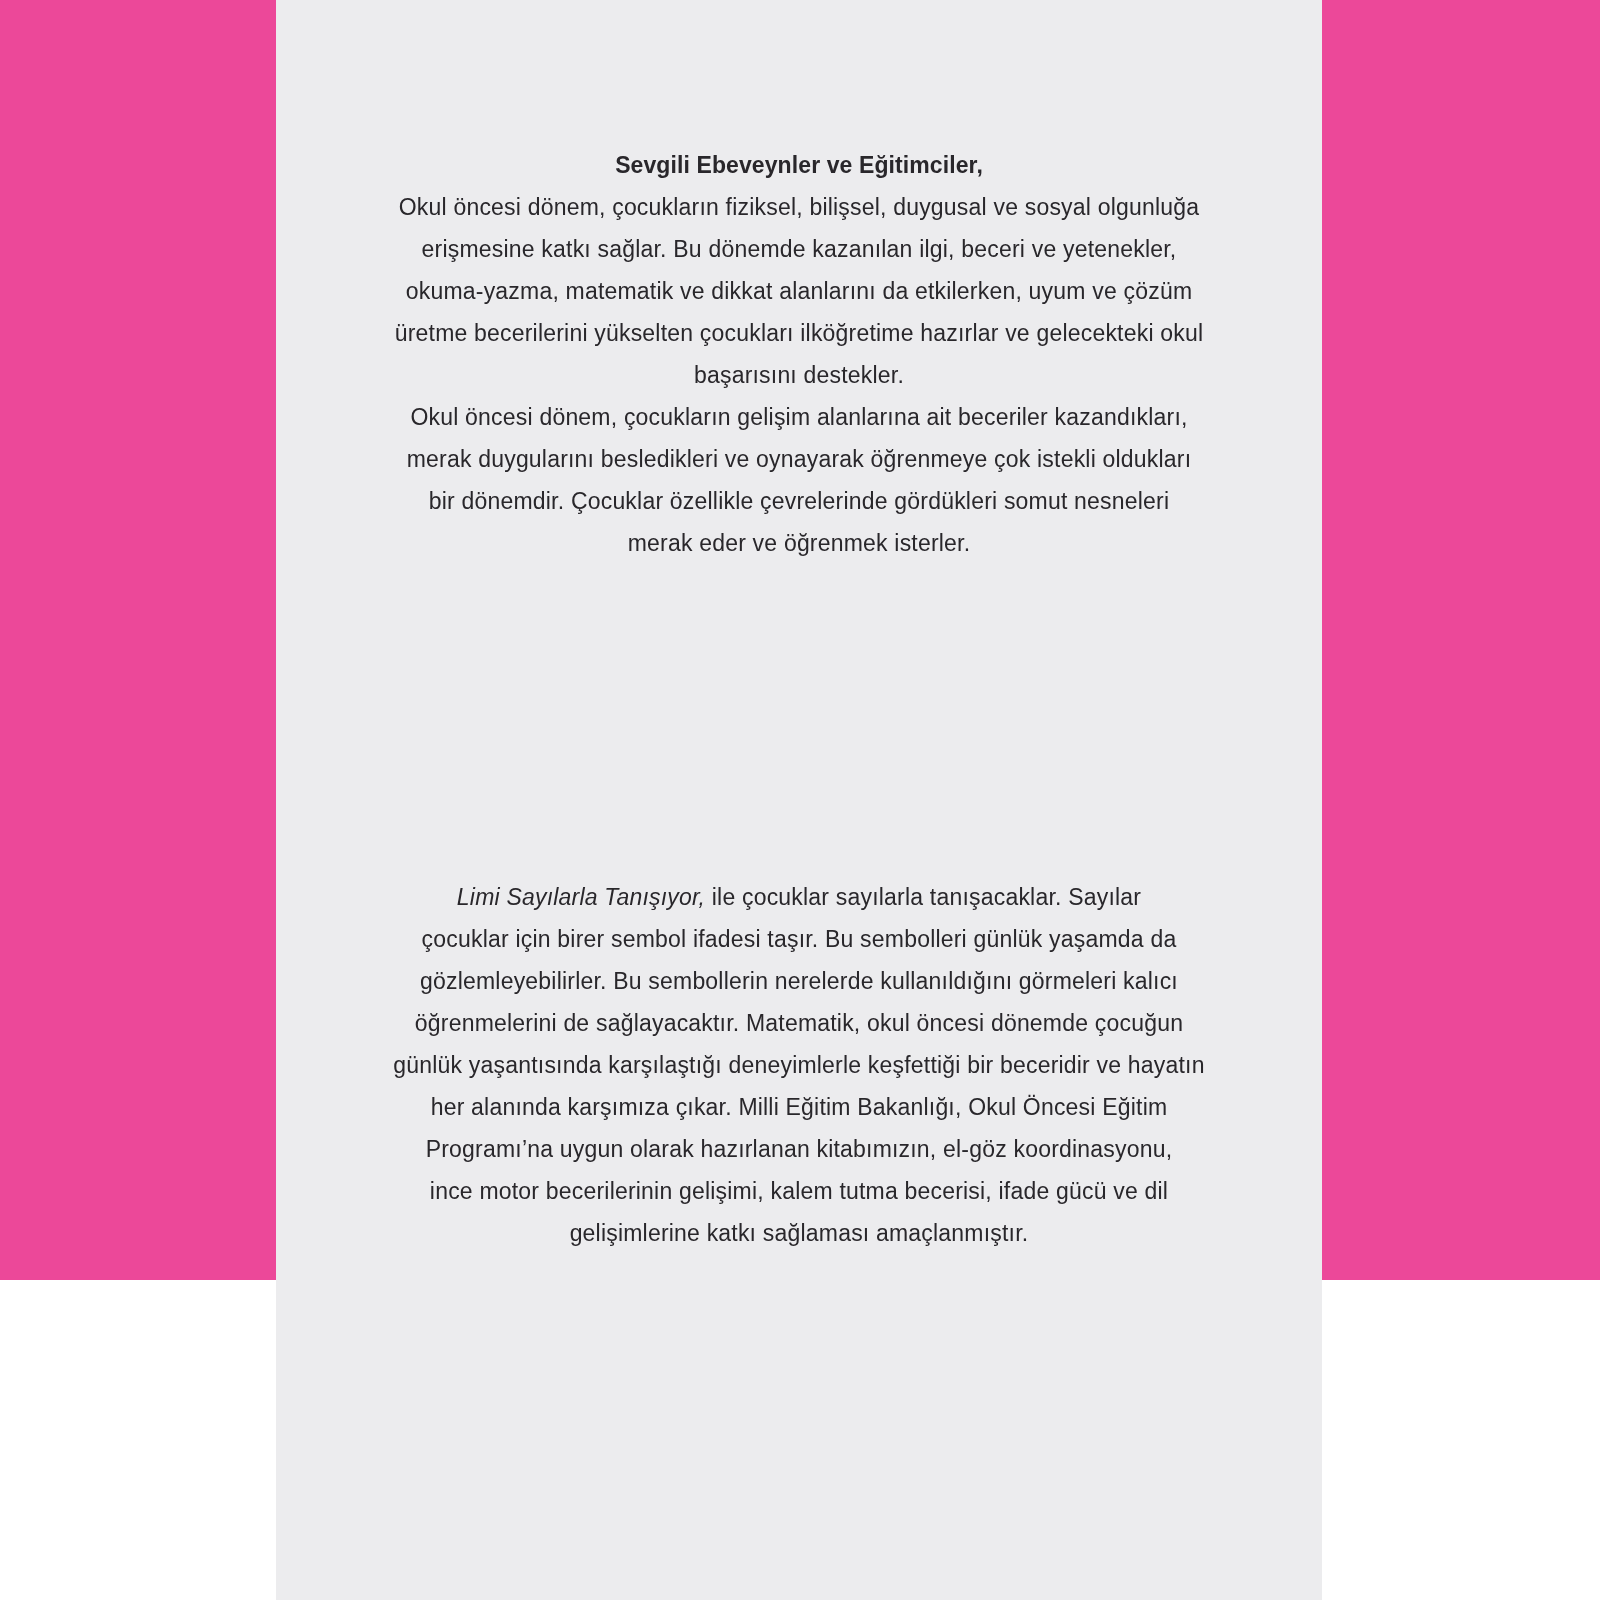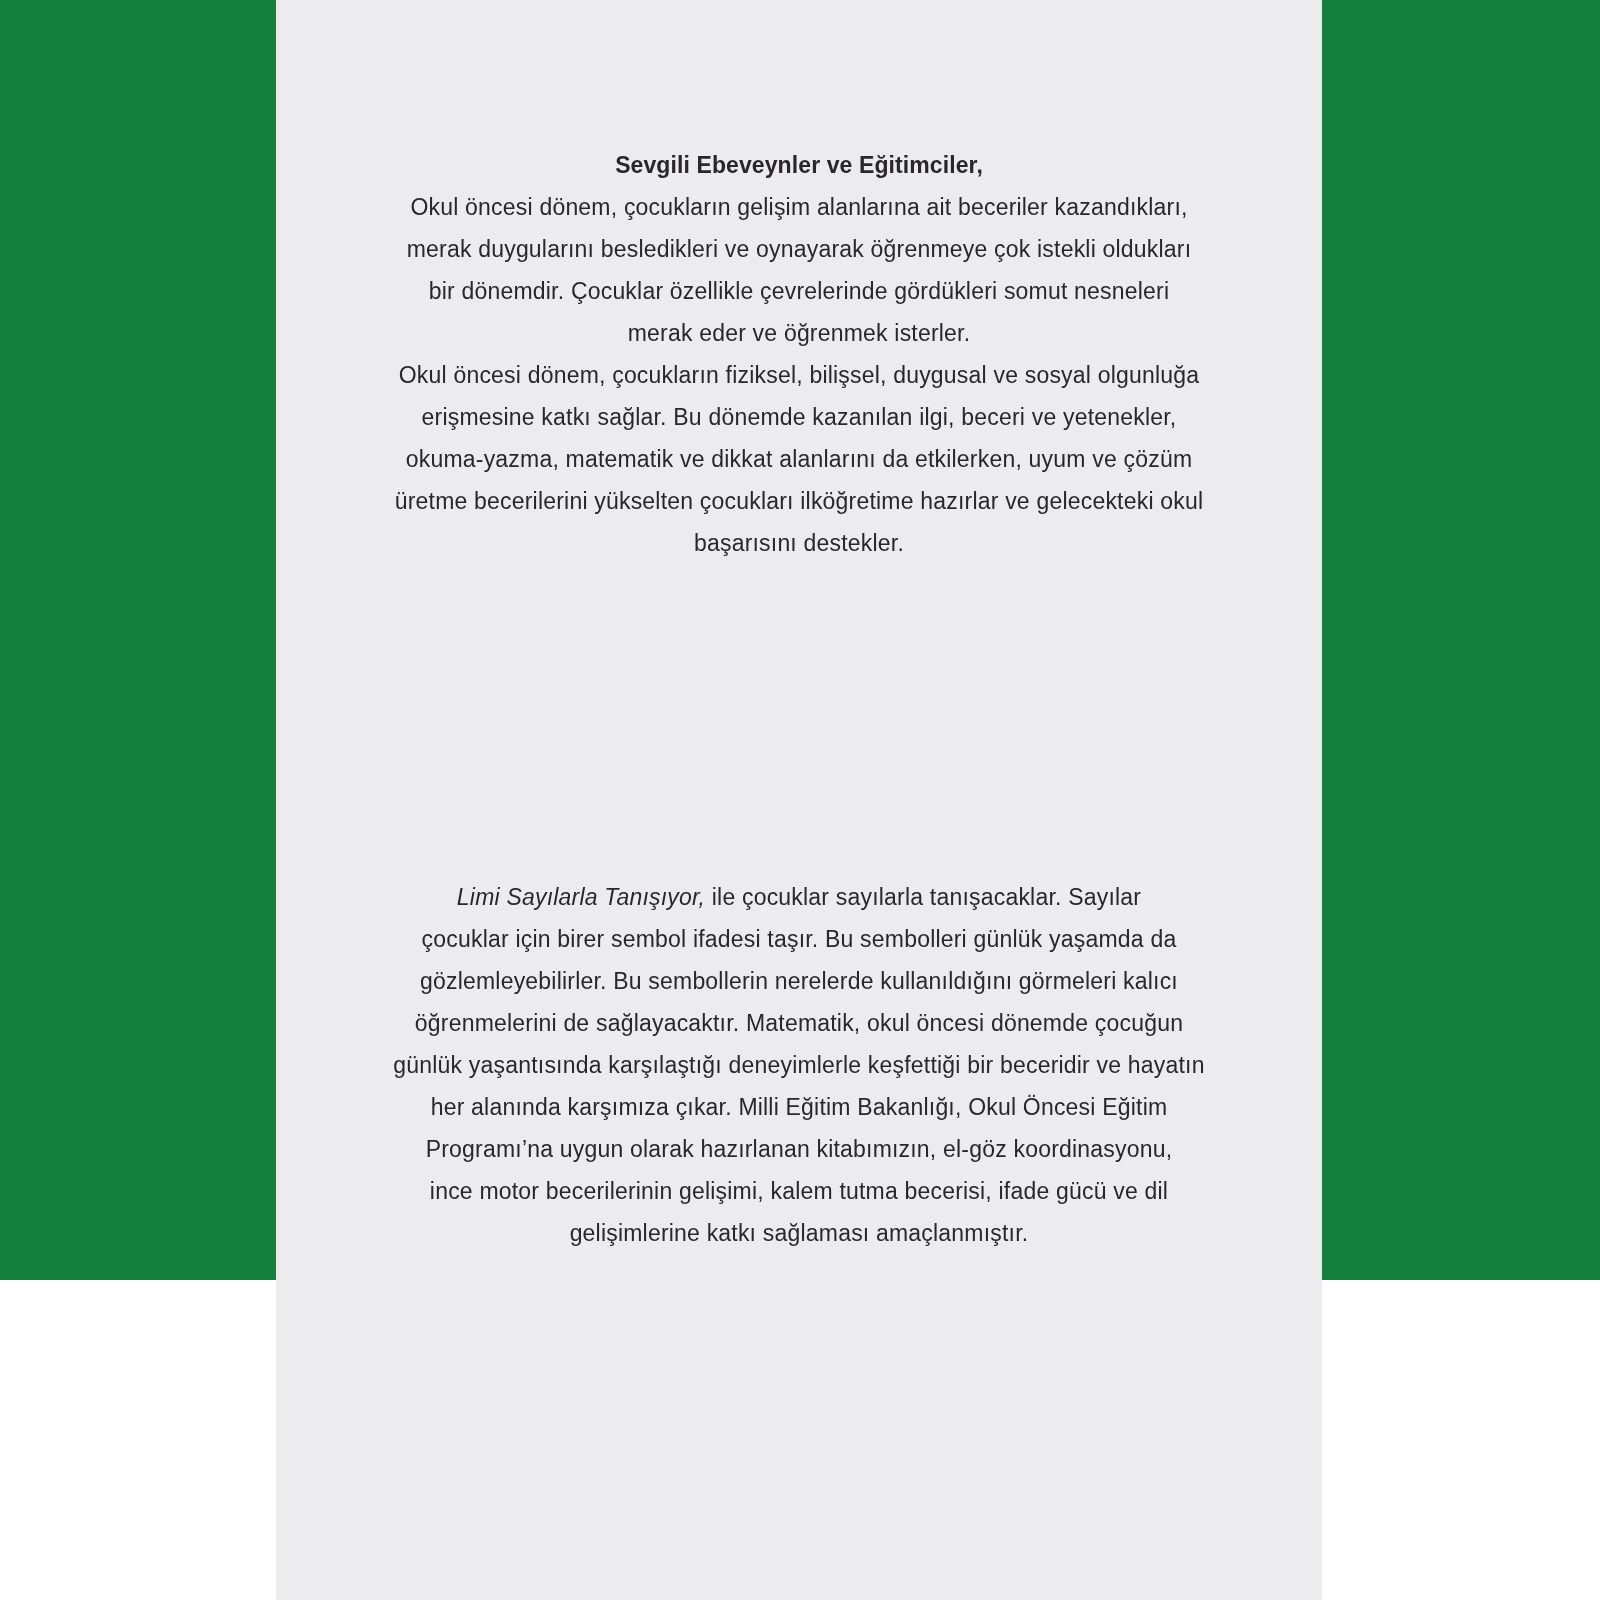--- a/index.html
+++ b/index.html
@@ -7,21 +7,21 @@
     padding: 0;
     width: 1600px;
     height: 1600px;
     background: #ffffff;
     overflow: hidden;
   }
   .canvas {
     position: relative;
     width: 1600px;
     height: 1280px;
-    background: #15803d;
+    background: #ec4899;
   }
   .page {
     position: absolute;
     left: 276px;
     top: 0;
     width: 1046px;
     height: 1600px;
     background: #ececee;
   }
   .text-block {
@@ -58,29 +58,29 @@
   }
 </style>
 </head>
 <body>
 
 <div class="canvas">
   <div class="page">
 
     <div class="text-block block-top">
       <h1 class="heading">Sevgili Ebeveynler ve Eğitimciler,</h1>
-      <p>Okul öncesi dönem, çocukların gelişim alanlarına ait beceriler kazandıkları,
-merak duygularını besledikleri ve oynayarak öğrenmeye çok istekli oldukları
-bir dönemdir. Çocuklar özellikle çevrelerinde gördükleri somut nesneleri
-merak eder ve öğrenmek isterler.</p>
       <p>Okul öncesi dönem, çocukların fiziksel, bilişsel, duygusal ve sosyal olgunluğa
 erişmesine katkı sağlar. Bu dönemde kazanılan ilgi, beceri ve yetenekler,
 okuma-yazma, matematik ve dikkat alanlarını da etkilerken, uyum ve çözüm
 üretme becerilerini yükselten çocukları ilköğretime hazırlar ve gelecekteki okul
 başarısını destekler.</p>
+      <p>Okul öncesi dönem, çocukların gelişim alanlarına ait beceriler kazandıkları,
+merak duygularını besledikleri ve oynayarak öğrenmeye çok istekli oldukları
+bir dönemdir. Çocuklar özellikle çevrelerinde gördükleri somut nesneleri
+merak eder ve öğrenmek isterler.</p>
     </div>
 
     <div class="text-block block-middle">
       <p><em class="italic-lead">Limi Sayılarla Tanışıyor,</em><span> ile çocuklar sayılarla tanışacaklar. Sayılar
 çocuklar için birer sembol ifadesi taşır. Bu sembolleri günlük yaşamda da
 gözlemleyebilirler. Bu sembollerin nerelerde kullanıldığını görmeleri kalıcı
 öğrenmelerini de sağlayacaktır. Matematik, okul öncesi dönemde çocuğun
 günlük yaşantısında karşılaştığı deneyimlerle keşfettiği bir beceridir ve hayatın
 her alanında karşımıza çıkar. Milli Eğitim Bakanlığı, Okul Öncesi Eğitim
 Programı’na uygun olarak hazırlanan kitabımızın, el-göz koordinasyonu,

